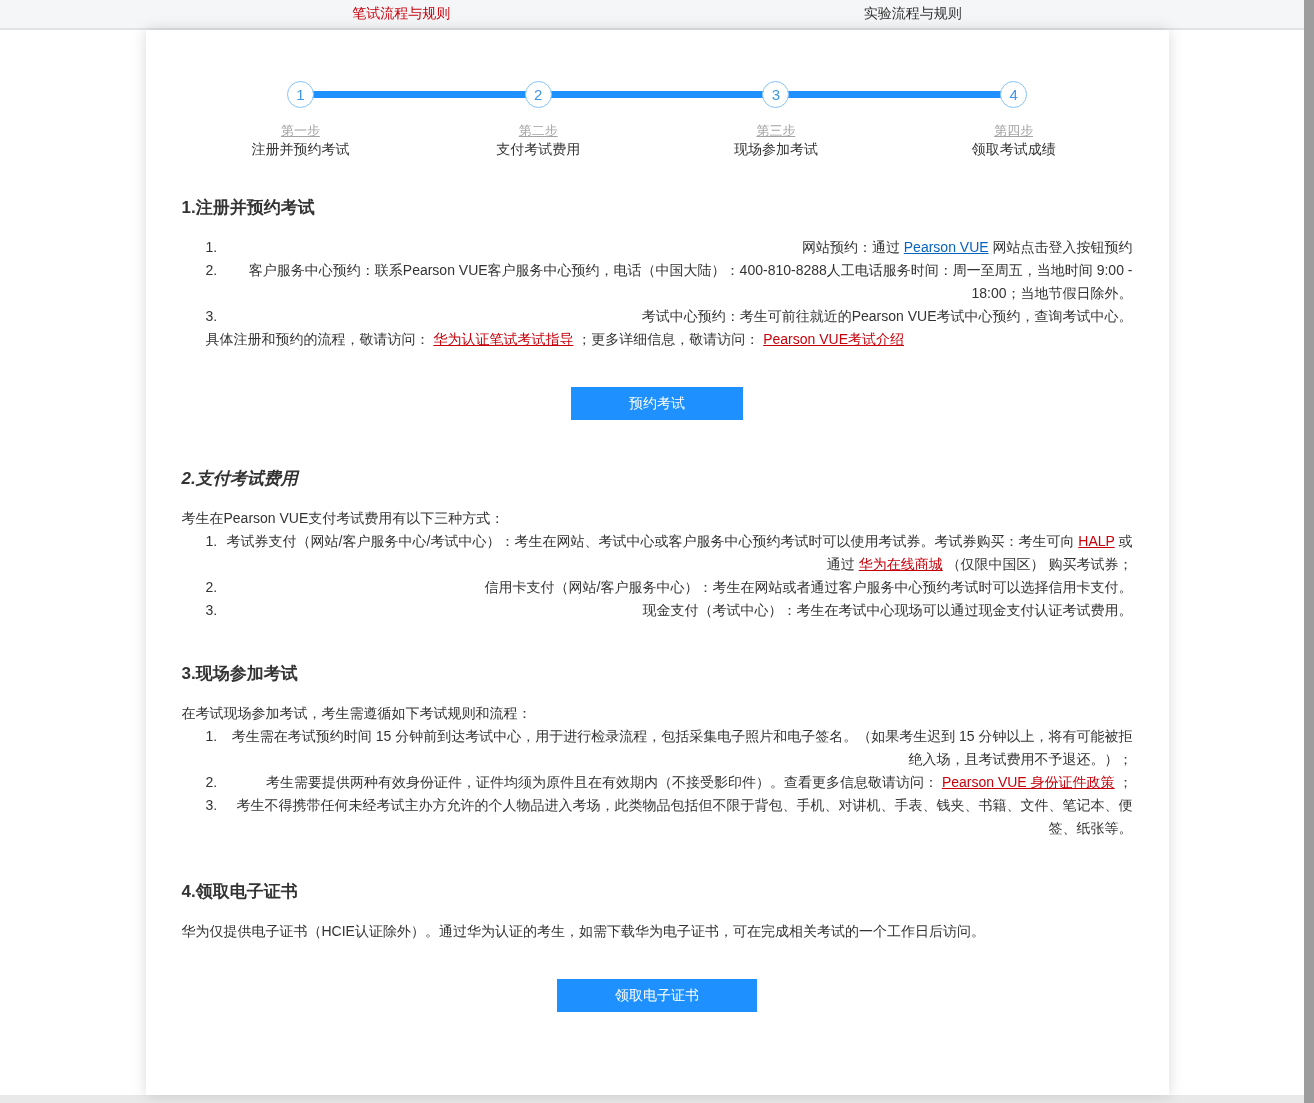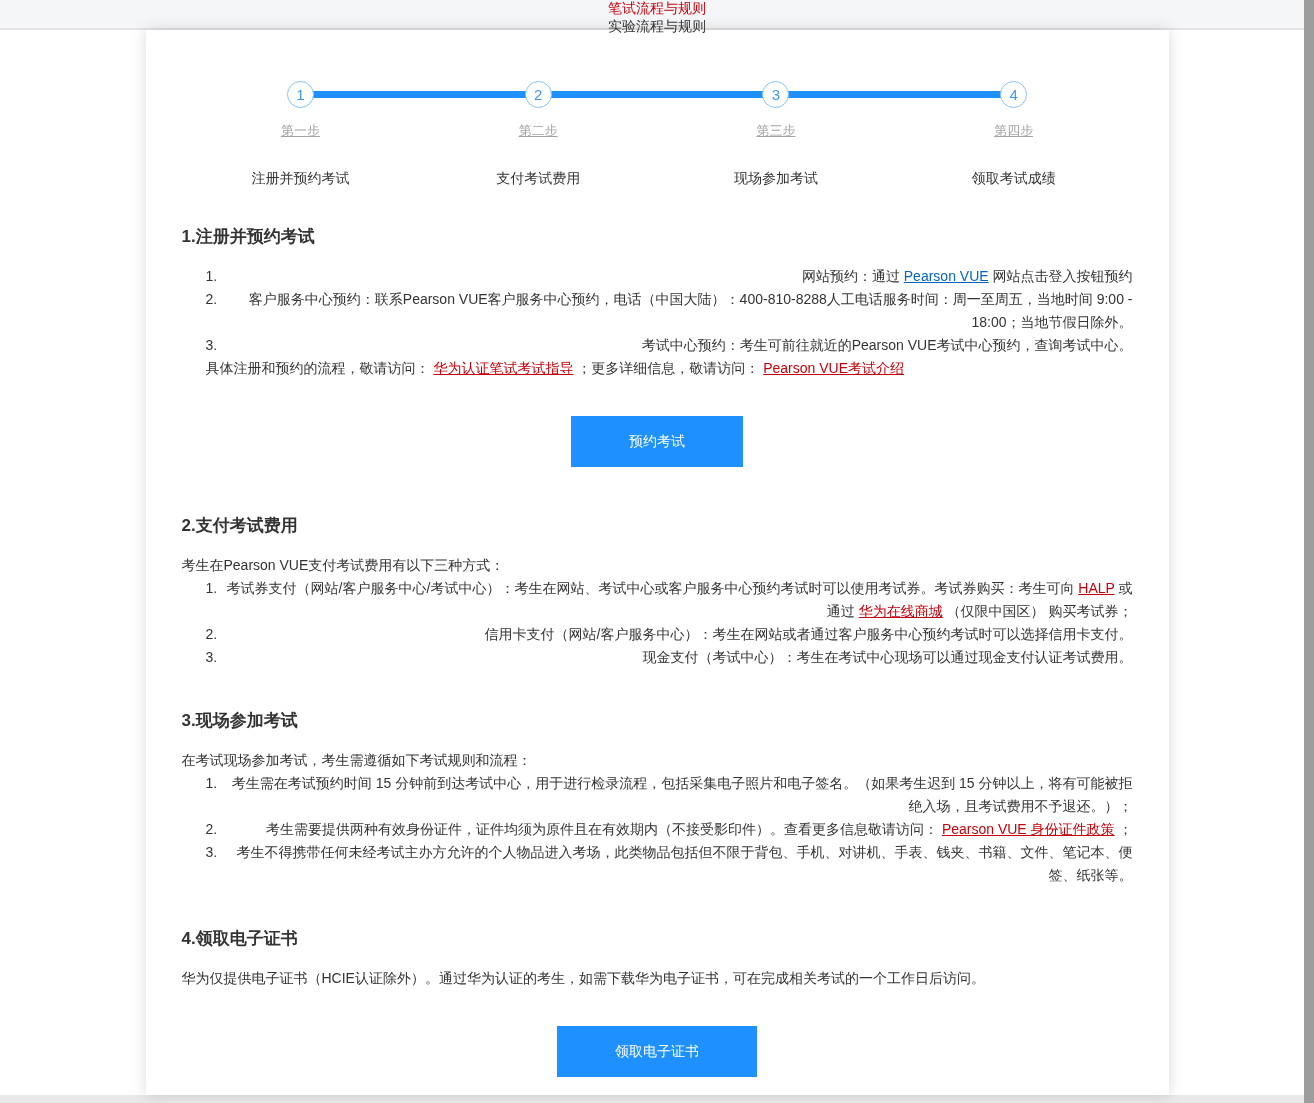--- a/index.html
+++ b/index.html
@@ -10,21 +10,21 @@
     font-family:"Liberation Sans", sans-serif;
     overflow:hidden;
     position:relative;
     color:#333;
   }
   
   .topbar {
     height:30px; background:#f5f6f8;
     border-bottom:2px solid #e3e3e5;
   }
-  .tabs { width:1023px; margin:0 auto; display:flex; height:100%;flex-direction:column; }
+  .tabs { width:1023px; margin:0 auto; display:flex; height:100%; }
   .tab {
     flex:1; display:flex; align-items:center; justify-content:center;
     font-size:14px; color:#333; cursor:pointer; text-decoration:none;
   }
   .tab.active { color:#c7000b; }
   
   .band { background:#ffffff; height:1065px; }
   .card {
     width:1023px; height:1065px; margin:0 auto;
     background:#fff;
@@ -39,38 +39,38 @@
   }
   .steps-row { display:flex; position:relative; z-index:2; }
   .step { flex:1; display:flex; flex-direction:column; align-items:center; }
   .circle {
     width:27px; height:27px; border-radius:50%;
     background:#fff; border:1px solid #85c3fb;
     color:#3f97e8; font-size:15px;
     display:flex; align-items:center; justify-content:center;
   }
   .step-label { margin-top:14px; color:#a3a3a3; font-size:13px;text-decoration:underline; }
-  .step-title { margin-top:30px; color:#333; font-size:14px; }
+  .step-title { margin-top:1px; color:#333; font-size:14px; }
   
   h2.sec-heading { font-size:17px; font-weight:bold; color:#333; margin:40px 0 17px 0; }
   h2.sec-heading.first { margin-top:37px; }
   p.intro { font-size:14px; line-height:23px; margin:0; color:#333; }
   .list { margin:0; }
   .li { display:flex; font-size:14px; line-height:23px; padding-left:24px; }
   .li .num { flex:none; margin-right:5px; }
   .li .li-text { flex:1;text-align:right; }
   .notice { padding-left:24px; font-size:14px; line-height:23px; }
   .seg.plain { color:#333; }
   .seg.red-text { color:#c7000b; }
   .seg.blue-link { color:#0563c1; text-decoration:underline; cursor:pointer; }
   .seg.red-link { color:#c7000b; text-decoration:underline; cursor:pointer; }
   
   .btn-row { text-align:center; margin-top:36px; margin-bottom:47px; }
   .btn {
-    background:#1e90ff; color:#fff; border:none; height:51px;
+    background:#1e90ff; color:#fff; border:none; height:33px;
     font-size:14px; cursor:pointer; font-family:"Liberation Sans", sans-serif;
   }
   .btn.reserve { width:172px; }
   .btn.cert { width:200px; }
   
   .scrollbar {
     position:absolute; top:0; right:0; width:10px; height:1103px;
     background:#9d9d9d;
   }
 </style>
@@ -129,21 +129,21 @@
           <span class="li-text"><span class="seg plain">考试中心预约：考生可前往就近的Pearson VUE考试中心预约，查询考试中心。</span></span>
         </div>
       </div>
       <div class="notice"><span class="seg plain">具体注册和预约的流程，敬请访问： </span><span class="seg red-link">华为认证笔试考试指导</span><span class="seg plain"> ；更多详细信息，敬请访问： </span><span class="seg red-link">Pearson VUE考试介绍</span></div>
       <div class="btn-row">
         <button class="btn reserve">预约考试</button>
       </div>
     </section>
 
     <section>
-      <h2 class="sec-heading" style="margin-top:16px;">2.支付考试费用</h2>
+      <h2 class="sec-heading" style="margin-top:16px;font-style:italic;">2.支付考试费用</h2>
       <p class="intro">考生在Pearson VUE支付考试费用有以下三种方式：</p>
       <div class="list">
         <div class="li">
           <span class="num">1.</span>
           <span class="li-text"><span class="seg plain">考试券支付（网站/客户服务中心/考试中心）：考生在网站、考试中心或客户服务中心预约考试时可以使用考试券。考试券购买：考生可向 </span><span class="seg red-link">HALP</span><span class="seg plain"> 或通过 </span><span class="seg red-link">华为在线商城</span><span class="seg plain"> （仅限中国区） 购买考试券；</span></span>
         </div>
         <div class="li">
           <span class="num">2.</span>
           <span class="li-text"><span class="seg plain">信用卡支付（网站/客户服务中心）：考生在网站或者通过客户服务中心预约考试时可以选择信用卡支付。</span></span>
         </div>

